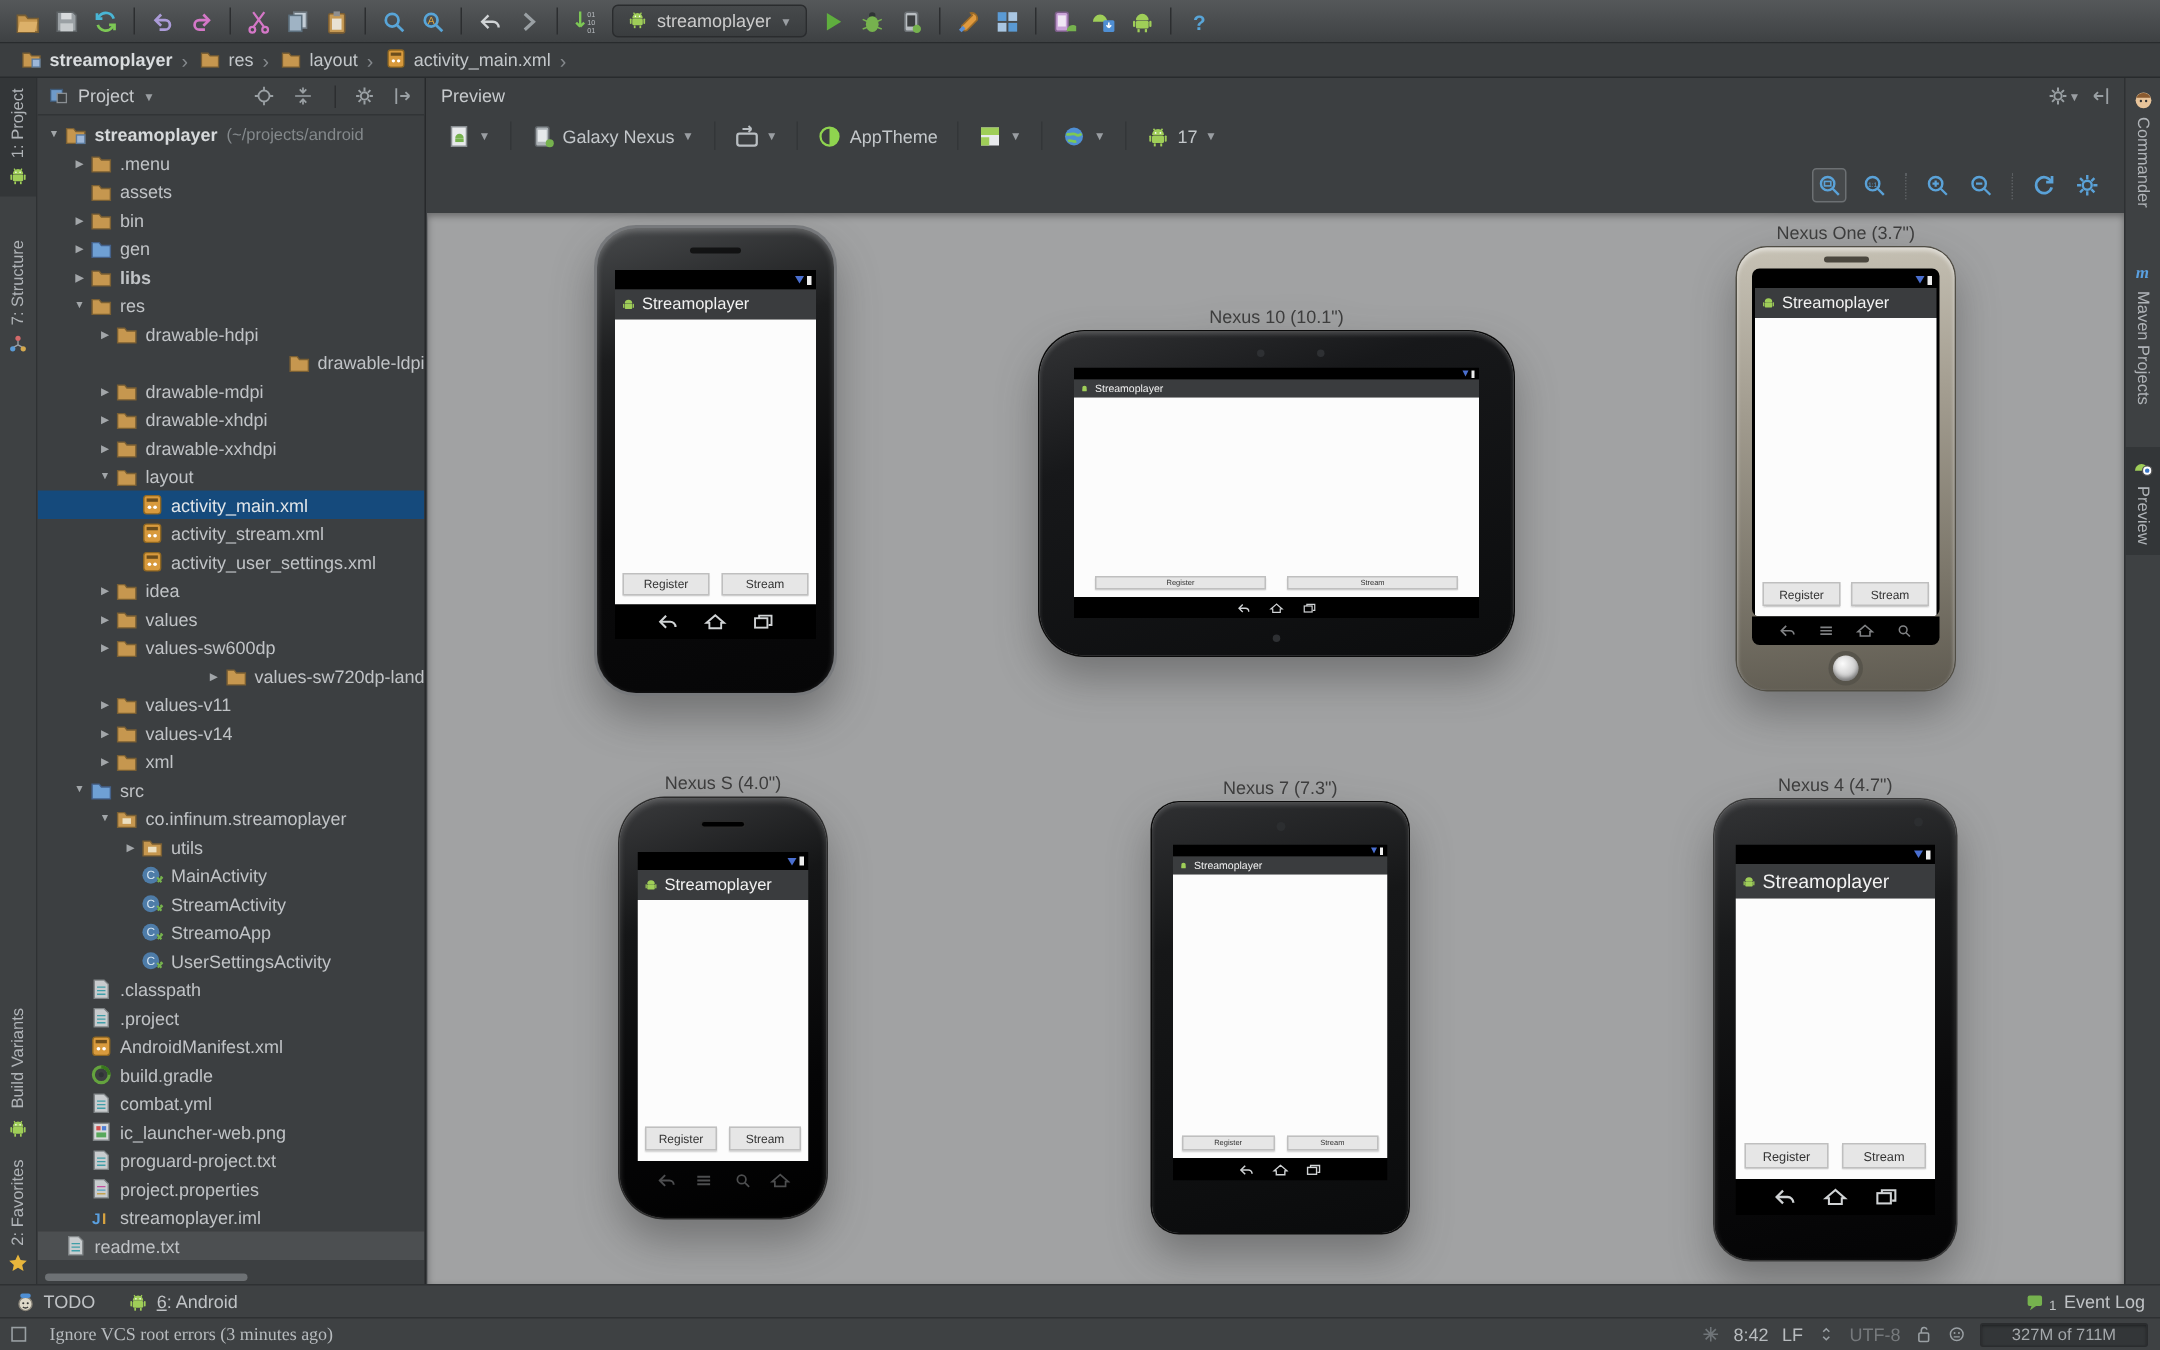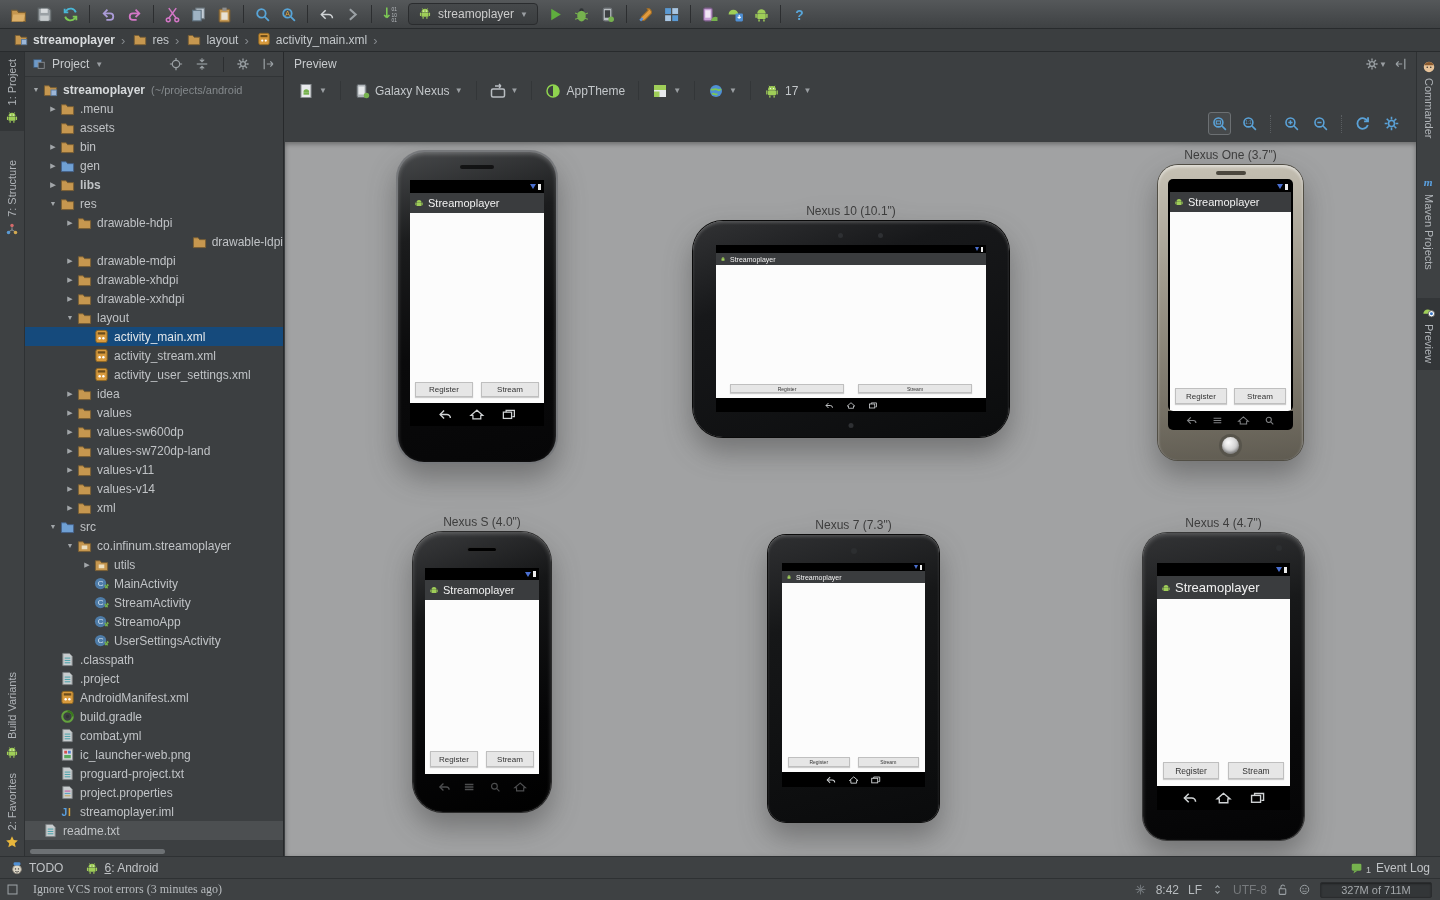--- a/index.html
+++ b/index.html
@@ -733,21 +733,21 @@
         </div>
         <div class="tree-row" style="padding-left: 38px;">
           <span class="arrow">▶</span>
           <span class="t-icon">
             <svg viewBox="0 0 16 16">
               <path d="M1.5 4h5l1.6 2H14.5v8.5h-13z" fill="#c6974f" stroke="#7a5f33"></path>
             </svg>
           </span>
           <span class="t-label">values-sw600dp</span>
         </div>
-        <div class="tree-row" style="padding-left: 38px;">
+        <div class="tree-row" style="padding-left: 38px; justify-content: flex-end;">
           <span class="arrow">▶</span>
           <span class="t-icon">
             <svg viewBox="0 0 16 16">
               <path d="M1.5 4h5l1.6 2H14.5v8.5h-13z" fill="#c6974f" stroke="#7a5f33"></path>
             </svg>
           </span>
           <span class="t-label">values-sw720dp-land</span>
         </div>
         <div class="tree-row" style="padding-left: 38px;">
           <span class="arrow">▶</span>

